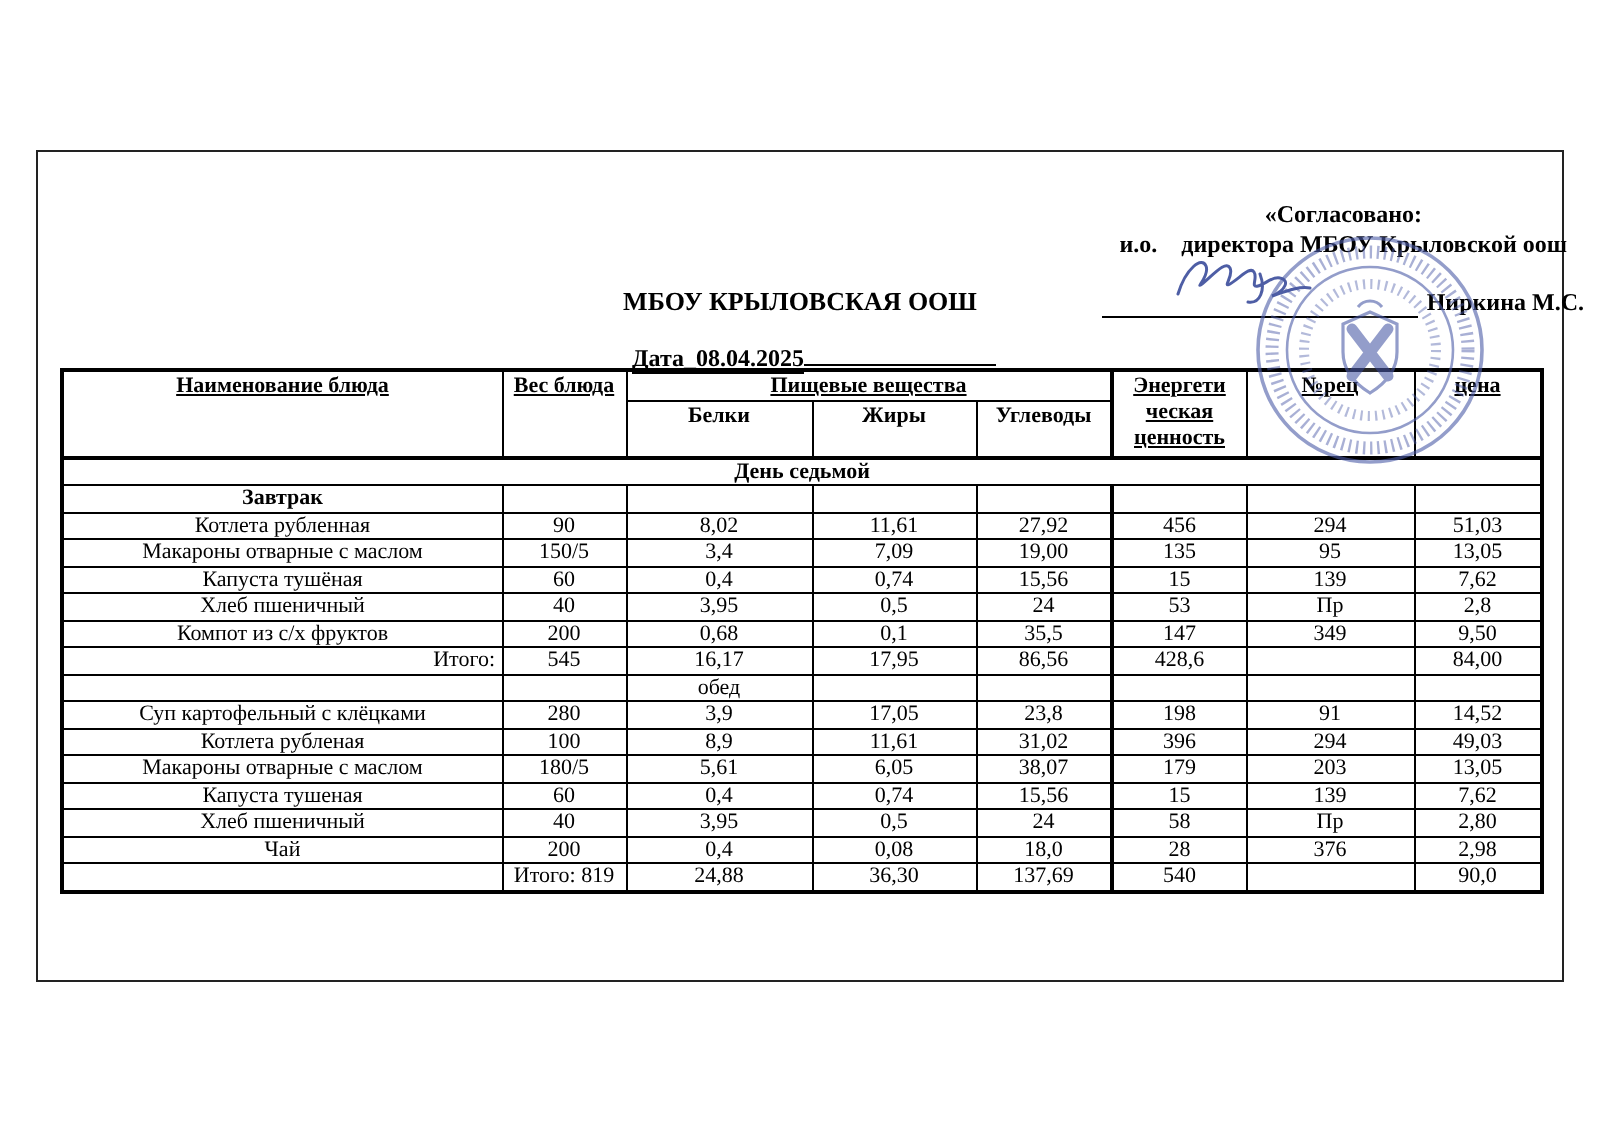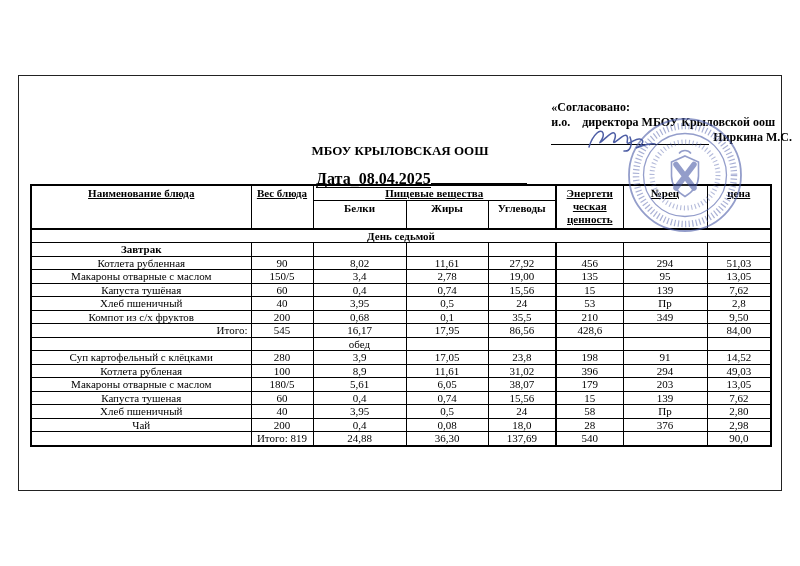--- a/index.html
+++ b/index.html
@@ -3,27 +3,27 @@
 <meta charset="utf-8">
 <style>
   html,body { margin:0; padding:0; }
   body {
     width:800px; height:566px; background:#ffffff; position:relative;
     font-family:"Liberation Serif","DejaVu Serif",serif; color:#000;
     overflow:hidden;
   }
   .page-border { position:absolute; left:18px; top:75px; width:762px; height:414px; border:1px solid #222; }
 
-  .approval { position:absolute; top:100px; right:8px; text-align:left; font-weight:bold; font-size:12px; line-height:15px; z-index:2; }
+  .approval { position:absolute; top:100px; right:8px; text-align:center; font-weight:bold; font-size:12px; line-height:15px; z-index:2; }
   .approval .pre { white-space:pre; }
-  .sig-row { margin-top:0; }
+  .sig-row { margin-top:14px; }
   .sig-line { display:inline-block; width:158px; height:13px; border-bottom:1px solid #000; margin-right:4px; vertical-align:bottom; }
 
   .title-block { position:absolute; left:30px; top:144px; width:740px; text-align:center; font-weight:bold; font-size:13px; line-height:14px; }
-  .date-line { position:absolute; left:316px; top:170px; font-weight:bold; font-size:16px; }
+  .date-line { position:absolute; left:316px; top:170px; font-weight:bold; font-size:12px; }
   .date-line .underlined { border-bottom:1px solid #000; }
   .date-tail { display:inline-block; width:96px; height:12px; border-bottom:1px solid #000; }
 
   .menu-table { position:absolute; left:30px; top:184px; width:740px; border-collapse:collapse; table-layout:fixed; font-size:11px; border:2px solid #000; z-index:1; }
   .menu-table th, .menu-table td { border:1px solid #000; text-align:center; padding:0 1px; overflow:hidden; }
   .menu-table th { font-weight:bold; vertical-align:top; line-height:13px; padding-top:1px; }
   .menu-table thead tr:first-child { height:15px;text-decoration:underline; }
   .menu-table thead tr:nth-child(2) { height:28px; }
   .menu-table td { height:12px; line-height:12.5px; white-space:nowrap; }
   .menu-table .bold { font-weight:bold;font-family:Liberation Serif, serif; }
@@ -124,21 +124,21 @@
           <td data-name="cell">11,61</td>
           <td data-name="cell">27,92</td>
           <td class="bl2" data-name="cell">456</td>
           <td data-name="cell">294</td>
           <td data-name="cell">51,03</td>
         </tr>
         <tr data-name="menu-row-dish">
           <td data-name="cell">Макароны отварные с маслом</td>
           <td data-name="cell">150/5</td>
           <td data-name="cell">3,4</td>
-          <td data-name="cell">2,78</td>
+          <td data-name="cell">7,09</td>
           <td data-name="cell">19,00</td>
           <td class="bl2" data-name="cell">135</td>
           <td data-name="cell">95</td>
           <td data-name="cell">13,05</td>
         </tr>
         <tr data-name="menu-row-dish">
           <td data-name="cell">Капуста тушёная</td>
           <td data-name="cell">60</td>
           <td data-name="cell">0,4</td>
           <td data-name="cell">0,74</td>
@@ -156,21 +156,21 @@
           <td class="bl2" data-name="cell">53</td>
           <td data-name="cell">Пр</td>
           <td data-name="cell">2,8</td>
         </tr>
         <tr data-name="menu-row-dish">
           <td data-name="cell">Компот из с/х фруктов</td>
           <td data-name="cell">200</td>
           <td data-name="cell">0,68</td>
           <td data-name="cell">0,1</td>
           <td data-name="cell">35,5</td>
-          <td class="bl2" data-name="cell">210</td>
+          <td class="bl2" data-name="cell">147</td>
           <td data-name="cell">349</td>
           <td data-name="cell">9,50</td>
         </tr>
         <tr data-name="menu-row-total">
           <td class="right" data-name="cell">Итого:</td>
           <td data-name="cell">545</td>
           <td data-name="cell">16,17</td>
           <td data-name="cell">17,95</td>
           <td data-name="cell">86,56</td>
           <td class="bl2" data-name="cell">428,6</td>

